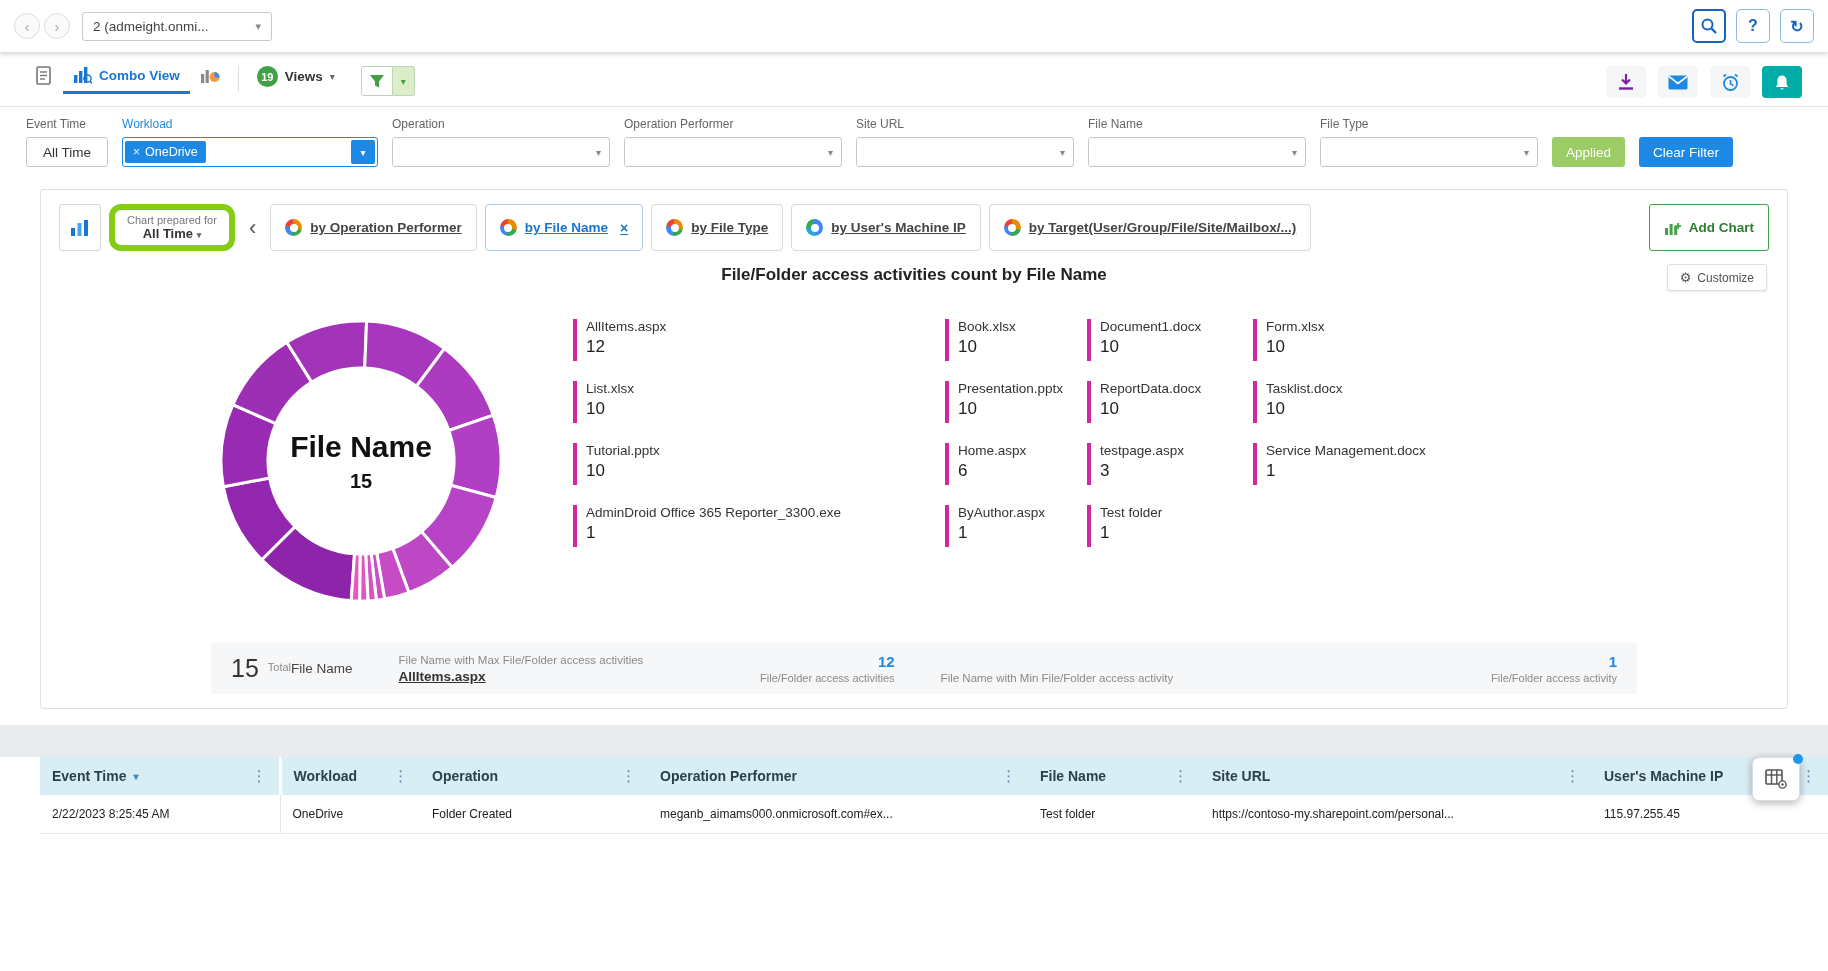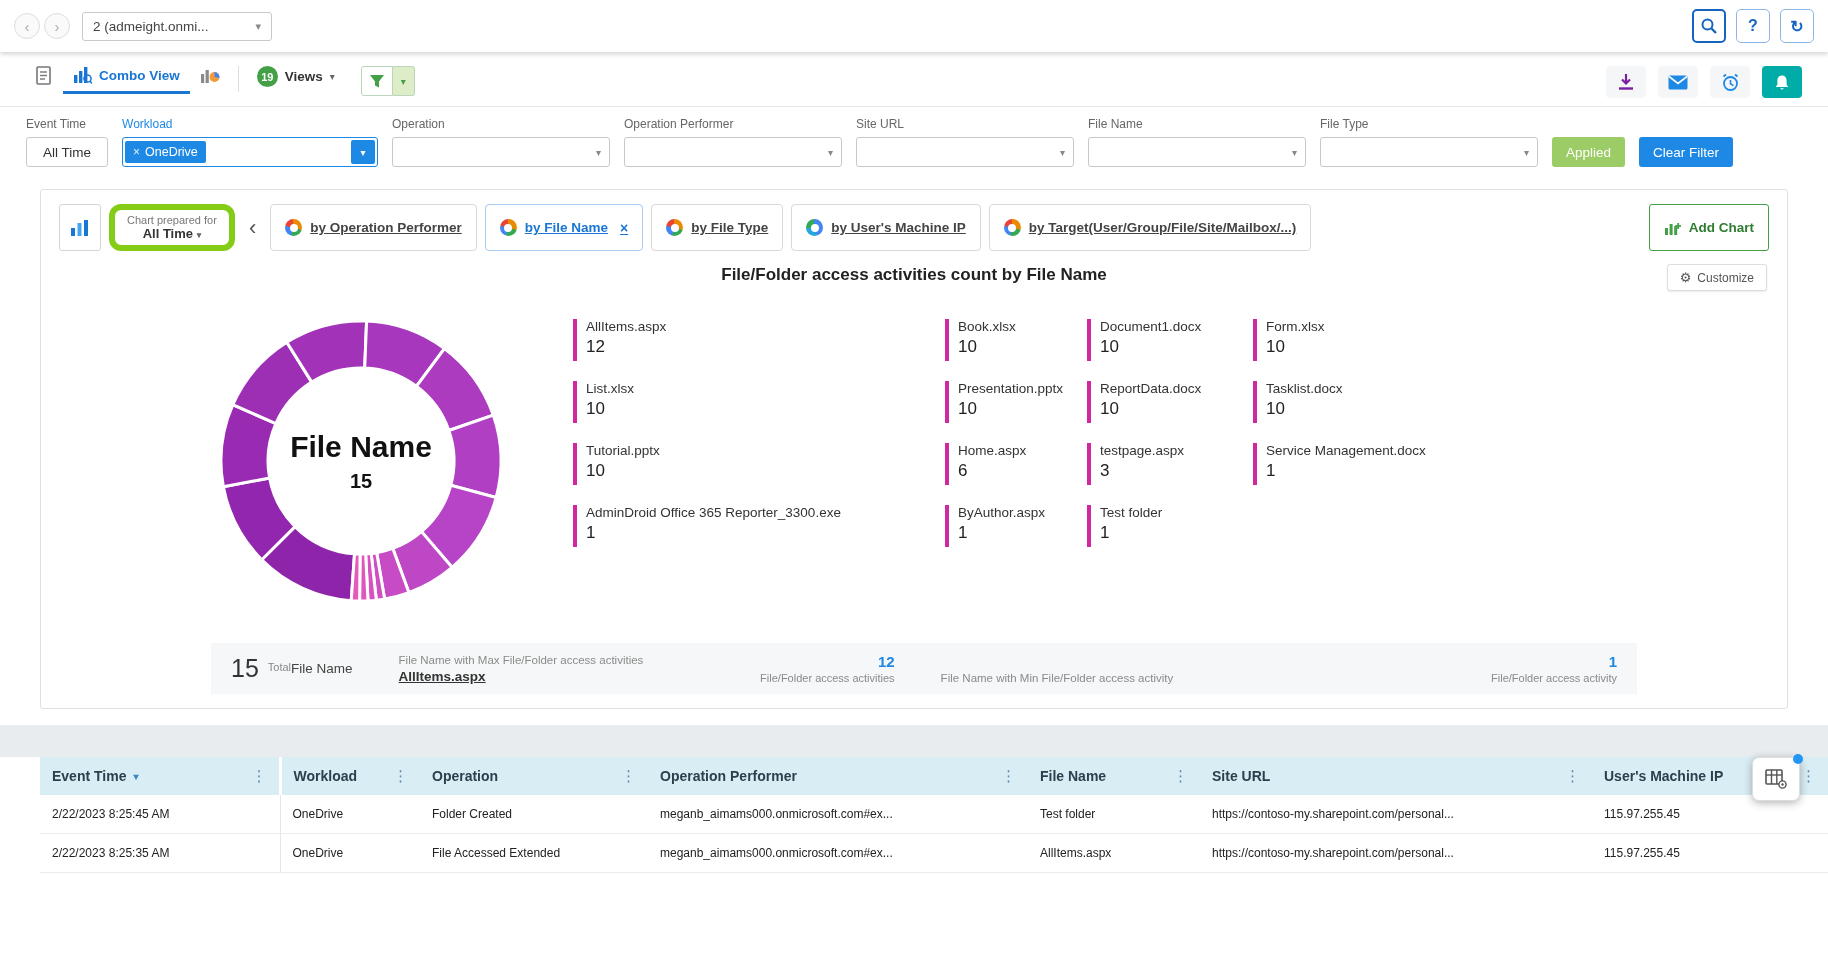--- a/index.html
+++ b/index.html
@@ -641,29 +641,20 @@
       <tbody id="table-body">
           <tr>
             <td>2/22/2023 8:25:45 AM</td>
             <td>OneDrive</td>
             <td>Folder Created</td>
             <td>meganb_aimams000.onmicrosoft.com#ex...</td>
             <td>Test folder</td>
             <td>https://contoso-my.sharepoint.com/personal...</td>
             <td>115.97.255.45</td>
           </tr>
-          <tr>
-            <td>2/22/2023 8:25:35 AM</td>
-            <td>OneDrive</td>
-            <td>File Accessed Extended</td>
-            <td>meganb_aimams000.onmicrosoft.com#ex...</td>
-            <td>AllItems.aspx</td>
-            <td>https://contoso-my.sharepoint.com/personal...</td>
-            <td>115.97.255.45</td>
-          </tr>
         </tbody>
     </table>
     <button class="floating-table-btn">
       <svg width="22" height="20" viewBox="0 0 22 20">
           <rect x="1" y="1" width="16" height="14" rx="1" fill="none" stroke="#555" stroke-width="1.6"></rect>
           <line x1="1" y1="6" x2="17" y2="6" stroke="#555" stroke-width="1.4"></line>
           <line x1="6.5" y1="1" x2="6.5" y2="15" stroke="#555" stroke-width="1.4"></line>
           <line x1="11.8" y1="1" x2="11.8" y2="15" stroke="#555" stroke-width="1.4"></line>
           <circle cx="17.5" cy="15.5" r="3.6" fill="#fff" stroke="#555" stroke-width="1.4"></circle>
           <circle cx="17.5" cy="15.5" r="1.2" fill="#555"></circle>

